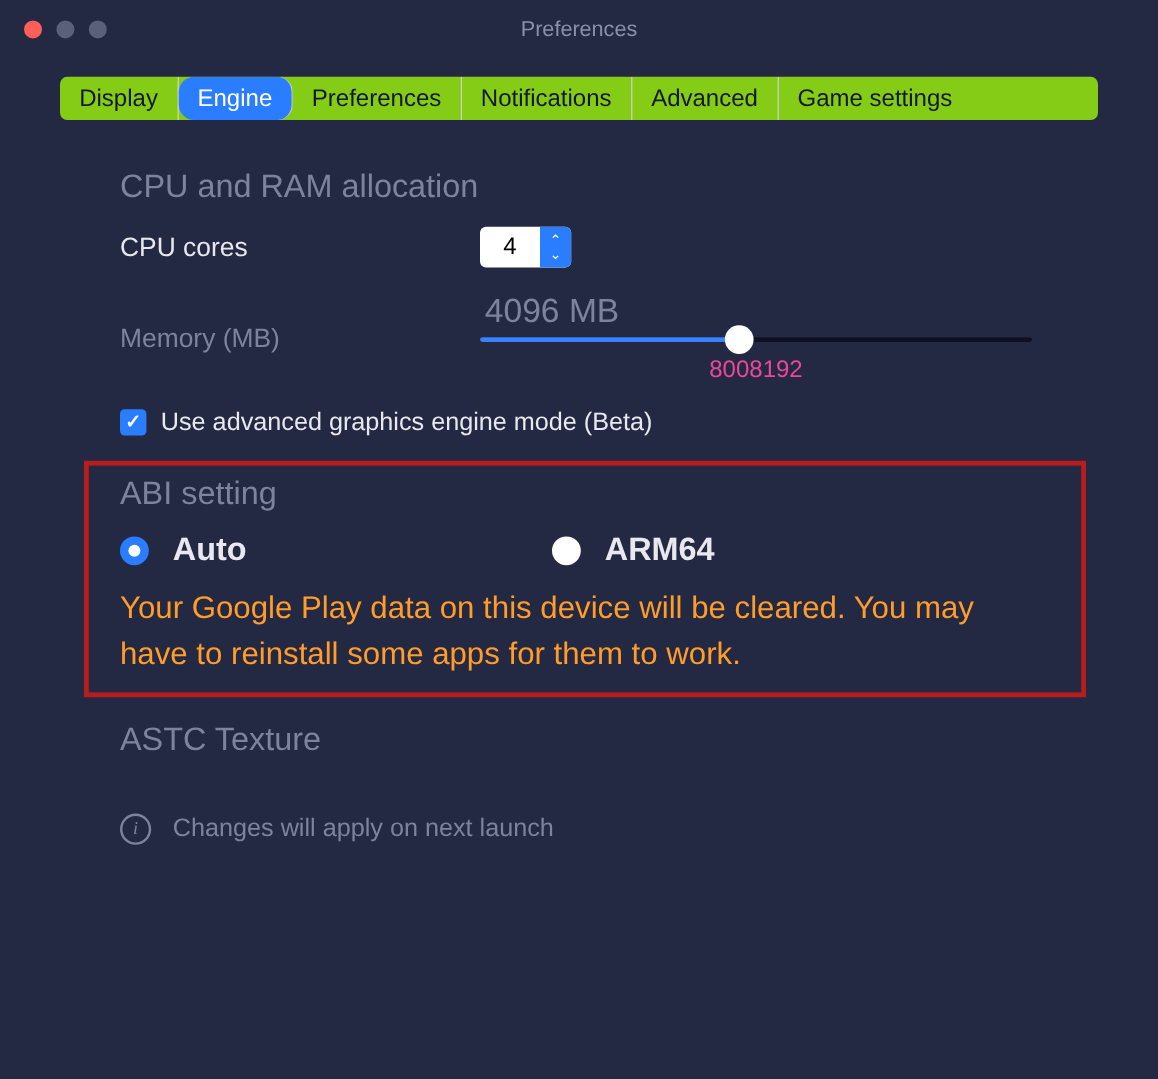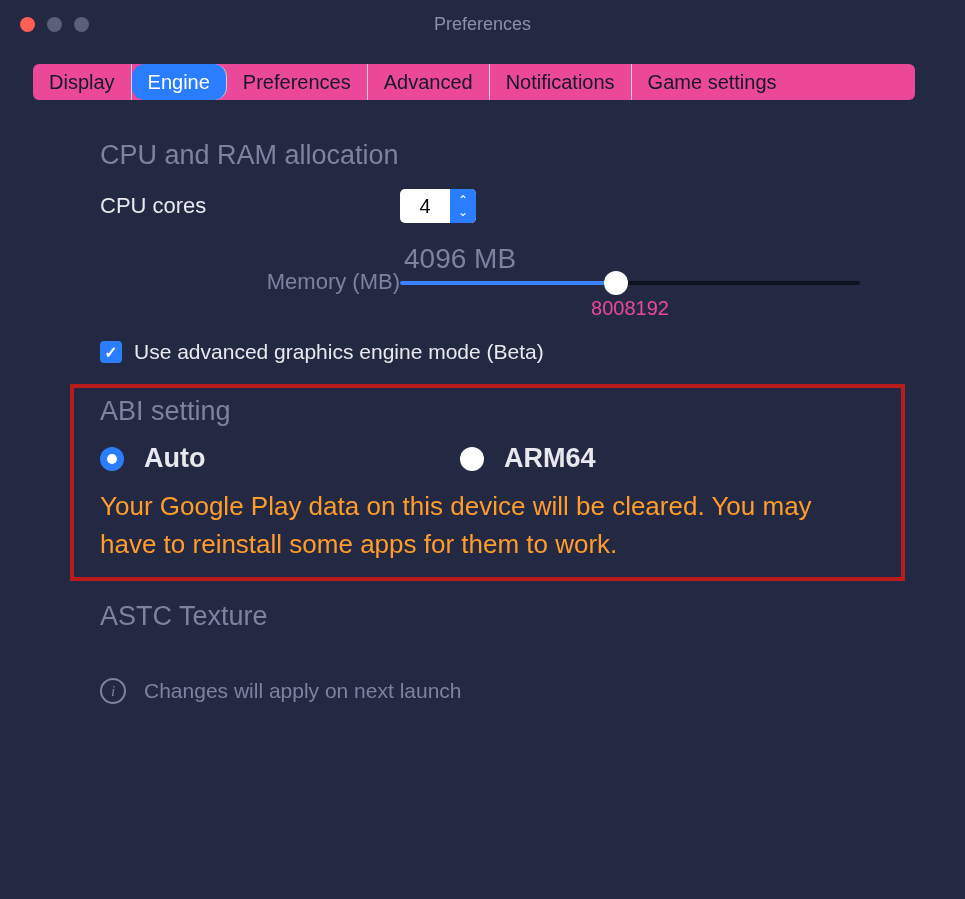--- a/index.html
+++ b/index.html
@@ -27,23 +27,23 @@
   .tl.grey { background: #5b607a; }
   .title {
     position: absolute; left: 0; right: 0;
     text-align: center;
     color: #8a90ab;
     font-size: 18px;
     pointer-events: none;
   }
 
   .tabs {
-    margin: 16px 50px 0 33px;
-    display: flex;
-    background: #ec4899;
+    margin: 16px 50px 0 50px;
+    display: flex;
+    background: #84cc16;
     border-radius: 6px;
     overflow: hidden;
     height: 36px;
     align-items: stretch;
   }
   .tab {
     padding: 0 16px;
     display: flex;
     align-items: center;
     font-size: 20px;
@@ -246,42 +246,42 @@
       <div class="tl grey"></div>
       <div class="tl grey"></div>
     </div>
     <div class="title">Preferences</div>
   </div>
 
   <div class="tabs">
     <div class="tab">Display</div>
     <div class="tab active">Engine</div>
     <div class="tab">Preferences</div>
+    <div class="tab">Notifications</div>
     <div class="tab">Advanced</div>
-    <div class="tab">Notifications</div>
     <div class="tab">Game settings</div>
   </div>
 
   <div class="content">
 
     <div class="section-title">CPU and RAM allocation</div>
 
     <div class="row">
       <div class="label-col">CPU cores</div>
       <div class="stepper">
         <div class="stepper-val">4</div>
         <div class="stepper-btns">
           <span class="chev">⌃</span>
           <span class="chev">⌄</span>
         </div>
       </div>
     </div>
 
     <div class="row" style="align-items:flex-start;">
-      <div class="label-col label-muted" style="padding-top:26px;text-align:right;">Memory (MB)</div>
+      <div class="label-col label-muted" style="padding-top:26px;">Memory (MB)</div>
       <div class="slider-wrap">
         <div class="slider-readout">4096 MB</div>
         <div class="slider-track">
           <div class="slider-fill"></div>
           <div class="slider-thumb"></div>
         </div>
         <div class="slider-scale">
           <span>800</span>
           <span>8192</span>
         </div>

